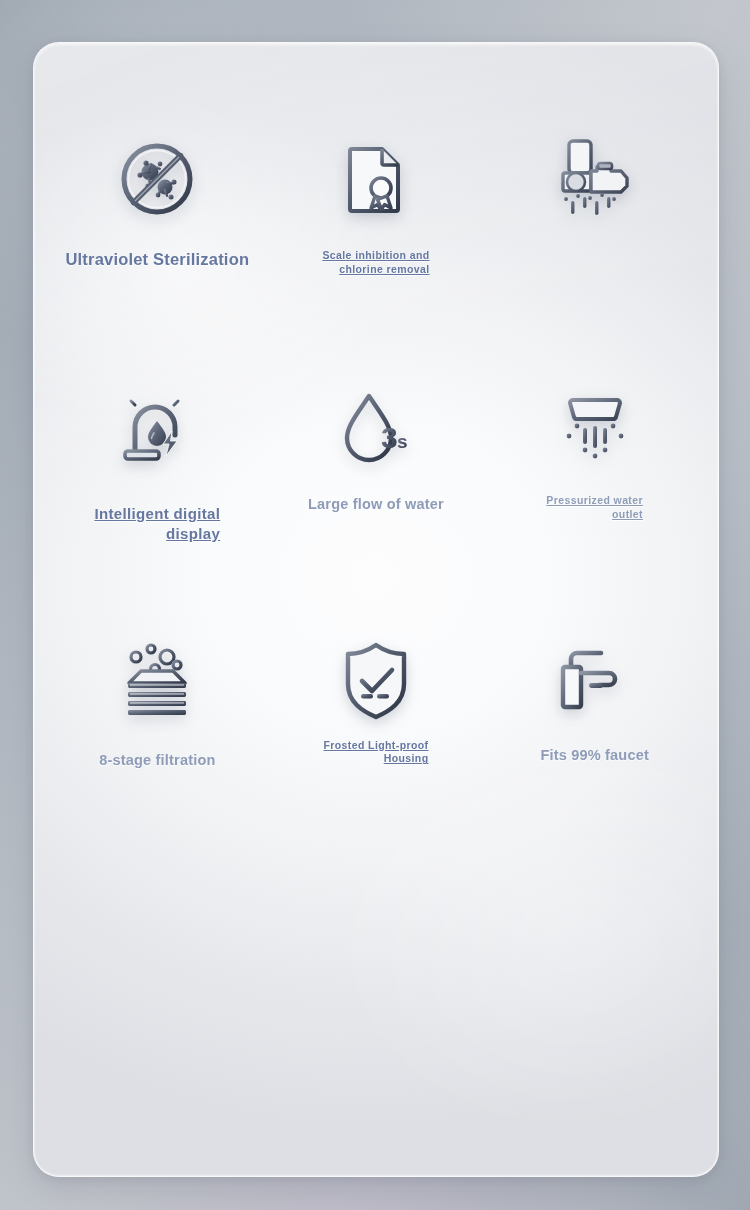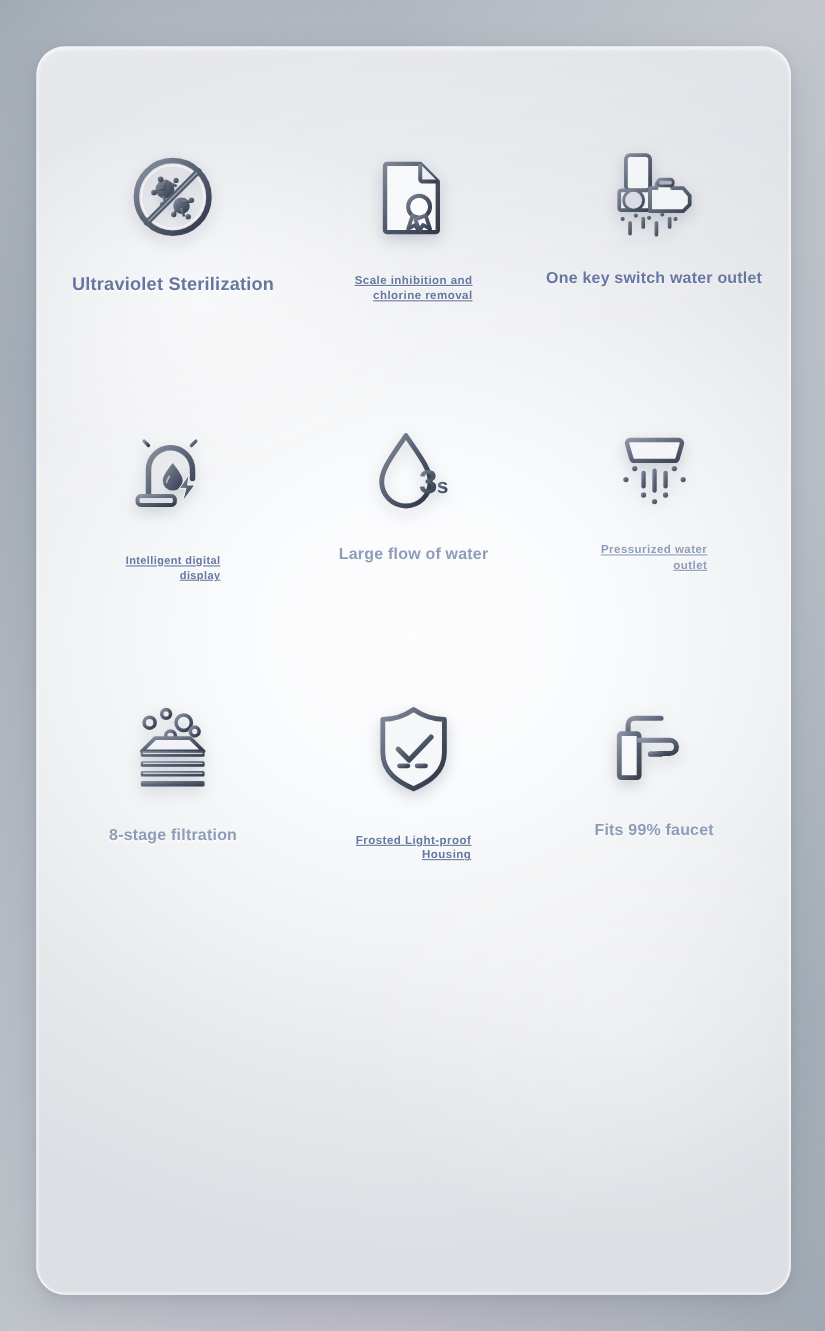--- a/index.html
+++ b/index.html
@@ -95,34 +95,34 @@
     font-weight: bold;
     letter-spacing: 0.2px;
     line-height: 1.33;
     text-shadow: 0 1px 1px rgba(255,255,255,0.85);
     max-width: 210px;
   }
 
   
   .label.lg   { font-size: 16.5px; }
   .label.md   { font-size: 14.5px; }
-  .label.sm   { font-size: 10px; letter-spacing: 0.35px; }
+  .label.sm   { font-size: 15px; letter-spacing: 0.35px; }
   .label.xs   { font-size: 10.5px; letter-spacing: 0.4px; }
 
   .label.left-align { text-align: right; text-decoration: underline; }
 
   .label.navy { color: #2c3c63; }
   .label.pale { color: #8e9cb8; }
   .label.mid  { color: #6577a0; }
 
   
   .cell.c2 .label, .cell.c5 .label, .cell.c8 .label, .cell.c11 .label { margin-top: 13px; }
   .cell.c7 .label { margin-top: 12px; }
   .cell.c4 .label { margin-top: 22px; }
-  .cell.c10 .label { margin-top: 25px; }
+  .cell.c10 .label { margin-top: 6px; }
 
   
   .dial {
     width: 86px; height: 86px;
     border-radius: 50%;
     background:
       radial-gradient(circle at 38% 30%, #ffffff 0%, #fbfcfd 40%, #eceef1 74%, #e2e5ea 100%);
     box-shadow:
       0 0 0 1px rgba(255,255,255,0.9) inset,
       0 0 0 3px #ffffff,
@@ -266,21 +266,20 @@
             <rect x="46" y="66" width="3.4" height="14" rx="1.7"></rect>
             <rect x="58" y="62" width="3.4" height="11" rx="1.7"></rect>
             <circle cx="17" cy="64" r="1.9"></circle>
             <circle cx="29" cy="61" r="1.9"></circle>
             <circle cx="41" cy="63" r="1.9"></circle>
             <circle cx="53" cy="60" r="1.9"></circle>
             <circle cx="65" cy="64" r="1.9"></circle>
           </g>
         </svg>
       </div>
-      <div class="label md mid">One key switch water outlet</div>
     </div>
 
 
     <div class="cell c4">
       <div class="icon-wrap">
         <svg width="80" height="82" viewBox="0 0 80 82">
           <defs>
             <linearGradient id="gSmart" x1="0" y1="0" x2="1" y2="1">
               <stop offset="0%" stop-color="#8a92a1"></stop>
               <stop offset="50%" stop-color="#5a6375"></stop>

